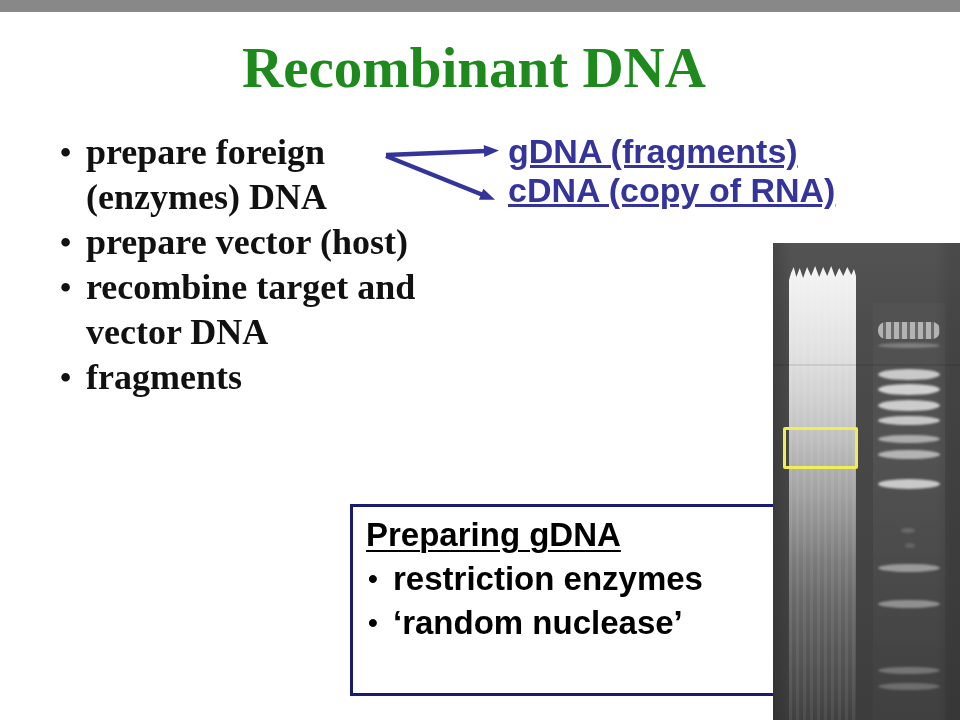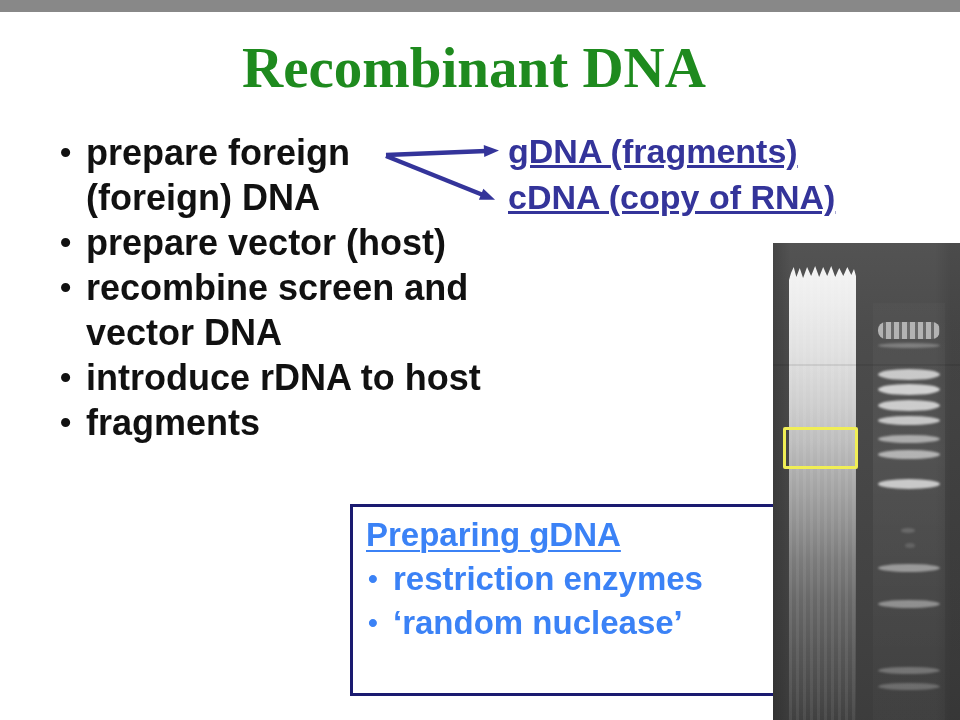--- a/index.html
+++ b/index.html
@@ -9,38 +9,38 @@
   }
   
   .title{
     position:absolute;top:26px;left:0;width:948px;text-align:center;
     font-family:"Liberation Serif",serif;font-weight:bold;font-size:57px;
     line-height:60px;color:#1e8a1e;letter-spacing:0px;
   }
   
   .bullet-list{
     position:absolute;left:60px;top:118px;width:460px;
-    font-size:36px;font-weight:bold;color:#111;line-height:45px;
+    font-size:36px;font-weight:bold;color:#111;line-height:45px;font-family:Liberation Serif, serif;
   }
   .bullet-item{position:relative;padding-left:26px;}
   .bullet-item::before{content:"\2022";position:absolute;left:0;top:0;font-size:32px;}
   .bullet-item .line{display:block;}
   
   .arrows-svg{position:absolute;left:382px;top:127px;width:126px;height:70px;}
   .dna-label{
     position:absolute;left:508px;font-size:34px;font-weight:bold;
     color:#34349a;white-space:nowrap;line-height:40px;text-decoration:underline;
   }
   .dna-label.gdna{top:119px;}
-  .dna-label.cdna{top:165px;}
+  .dna-label.cdna{top:158px;}
   
   .callout{
     position:absolute;left:350px;top:492px;width:431px;height:192px;
     border:3px solid #1a1a70;box-sizing:border-box;background:#fff;
-    color:#3b82f6;font-weight:bold;font-size:33px;line-height:44px;
+    color:#000000;font-weight:bold;font-size:33px;line-height:44px;
     padding:6px 10px 0 13px;
   }
   .callout-heading{
     text-decoration:underline;text-decoration-thickness:2px;text-underline-offset:4px;
   }
   .callout-item{position:relative;padding-left:27px;}
   .callout-item::before{content:"\2022";position:absolute;left:2px;top:0;font-size:28px;}
   
   .gel{
     position:absolute;left:773px;top:231px;width:187px;height:489px;overflow:hidden;
@@ -83,31 +83,28 @@
 </head>
 <body>
 
 <div class="slide">
 
   <div class="title">Recombinant DNA</div>
 
   <div class="bullet-list">
     <div class="bullet-item">
       <span class="line">prepare foreign</span>
-      <span class="line">(foreign) DNA</span>
+      <span class="line">(enzymes) DNA</span>
     </div>
     <div class="bullet-item">
       <span class="line">prepare vector (host)</span>
     </div>
     <div class="bullet-item">
-      <span class="line">recombine screen and</span>
+      <span class="line">recombine target and</span>
       <span class="line">vector DNA</span>
-    </div>
-    <div class="bullet-item">
-      <span class="line">introduce rDNA to host</span>
     </div>
     <div class="bullet-item">
       <span class="line">fragments</span>
     </div>
   </div>
 
   <svg class="arrows-svg" viewBox="0 0 126 70" xmlns="http://www.w3.org/2000/svg">
     <defs>
       <marker id="ah" markerUnits="userSpaceOnUse" markerWidth="17" markerHeight="15" refX="3" refY="7" orient="auto">
         <path d="M1,1 L16,7 L1,13 z" fill="#34349a"></path>

